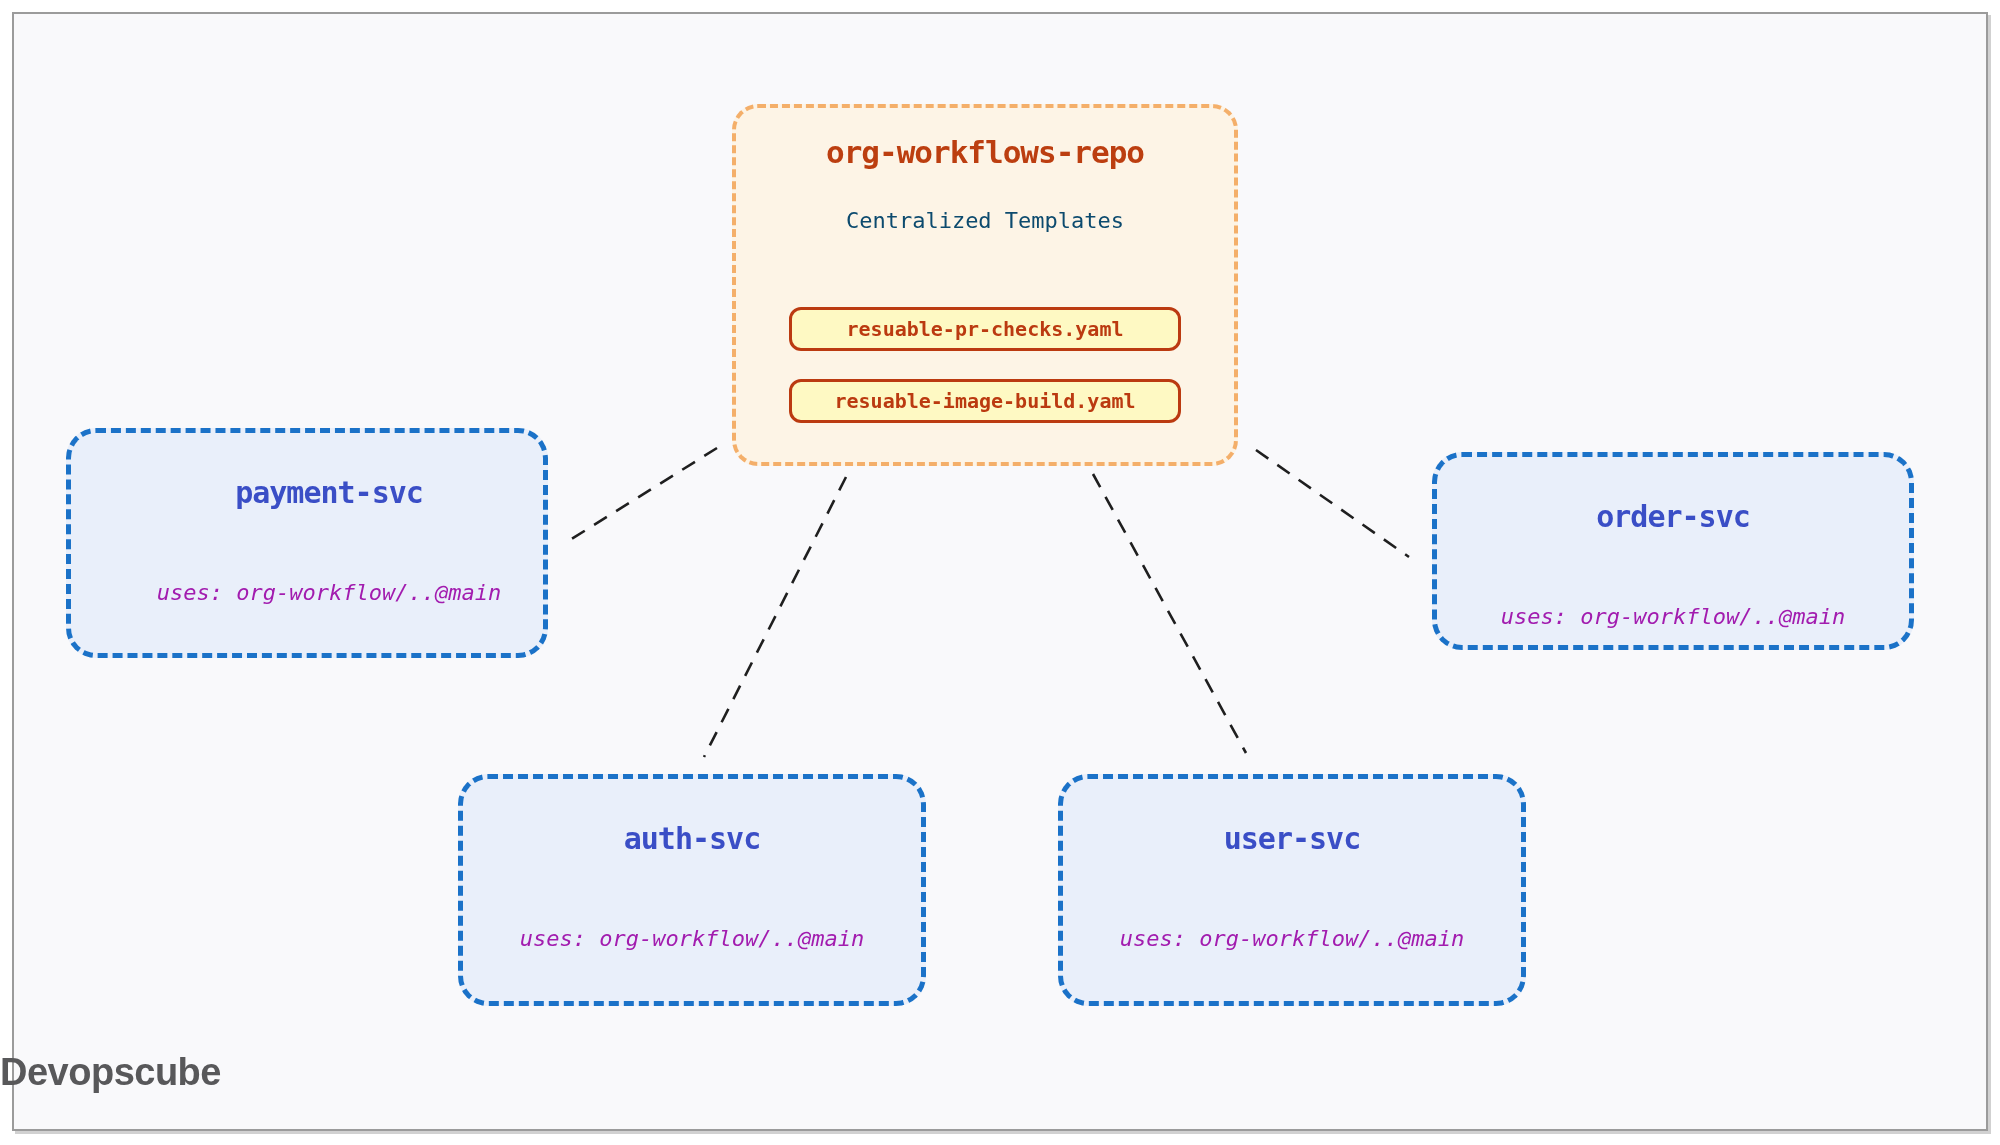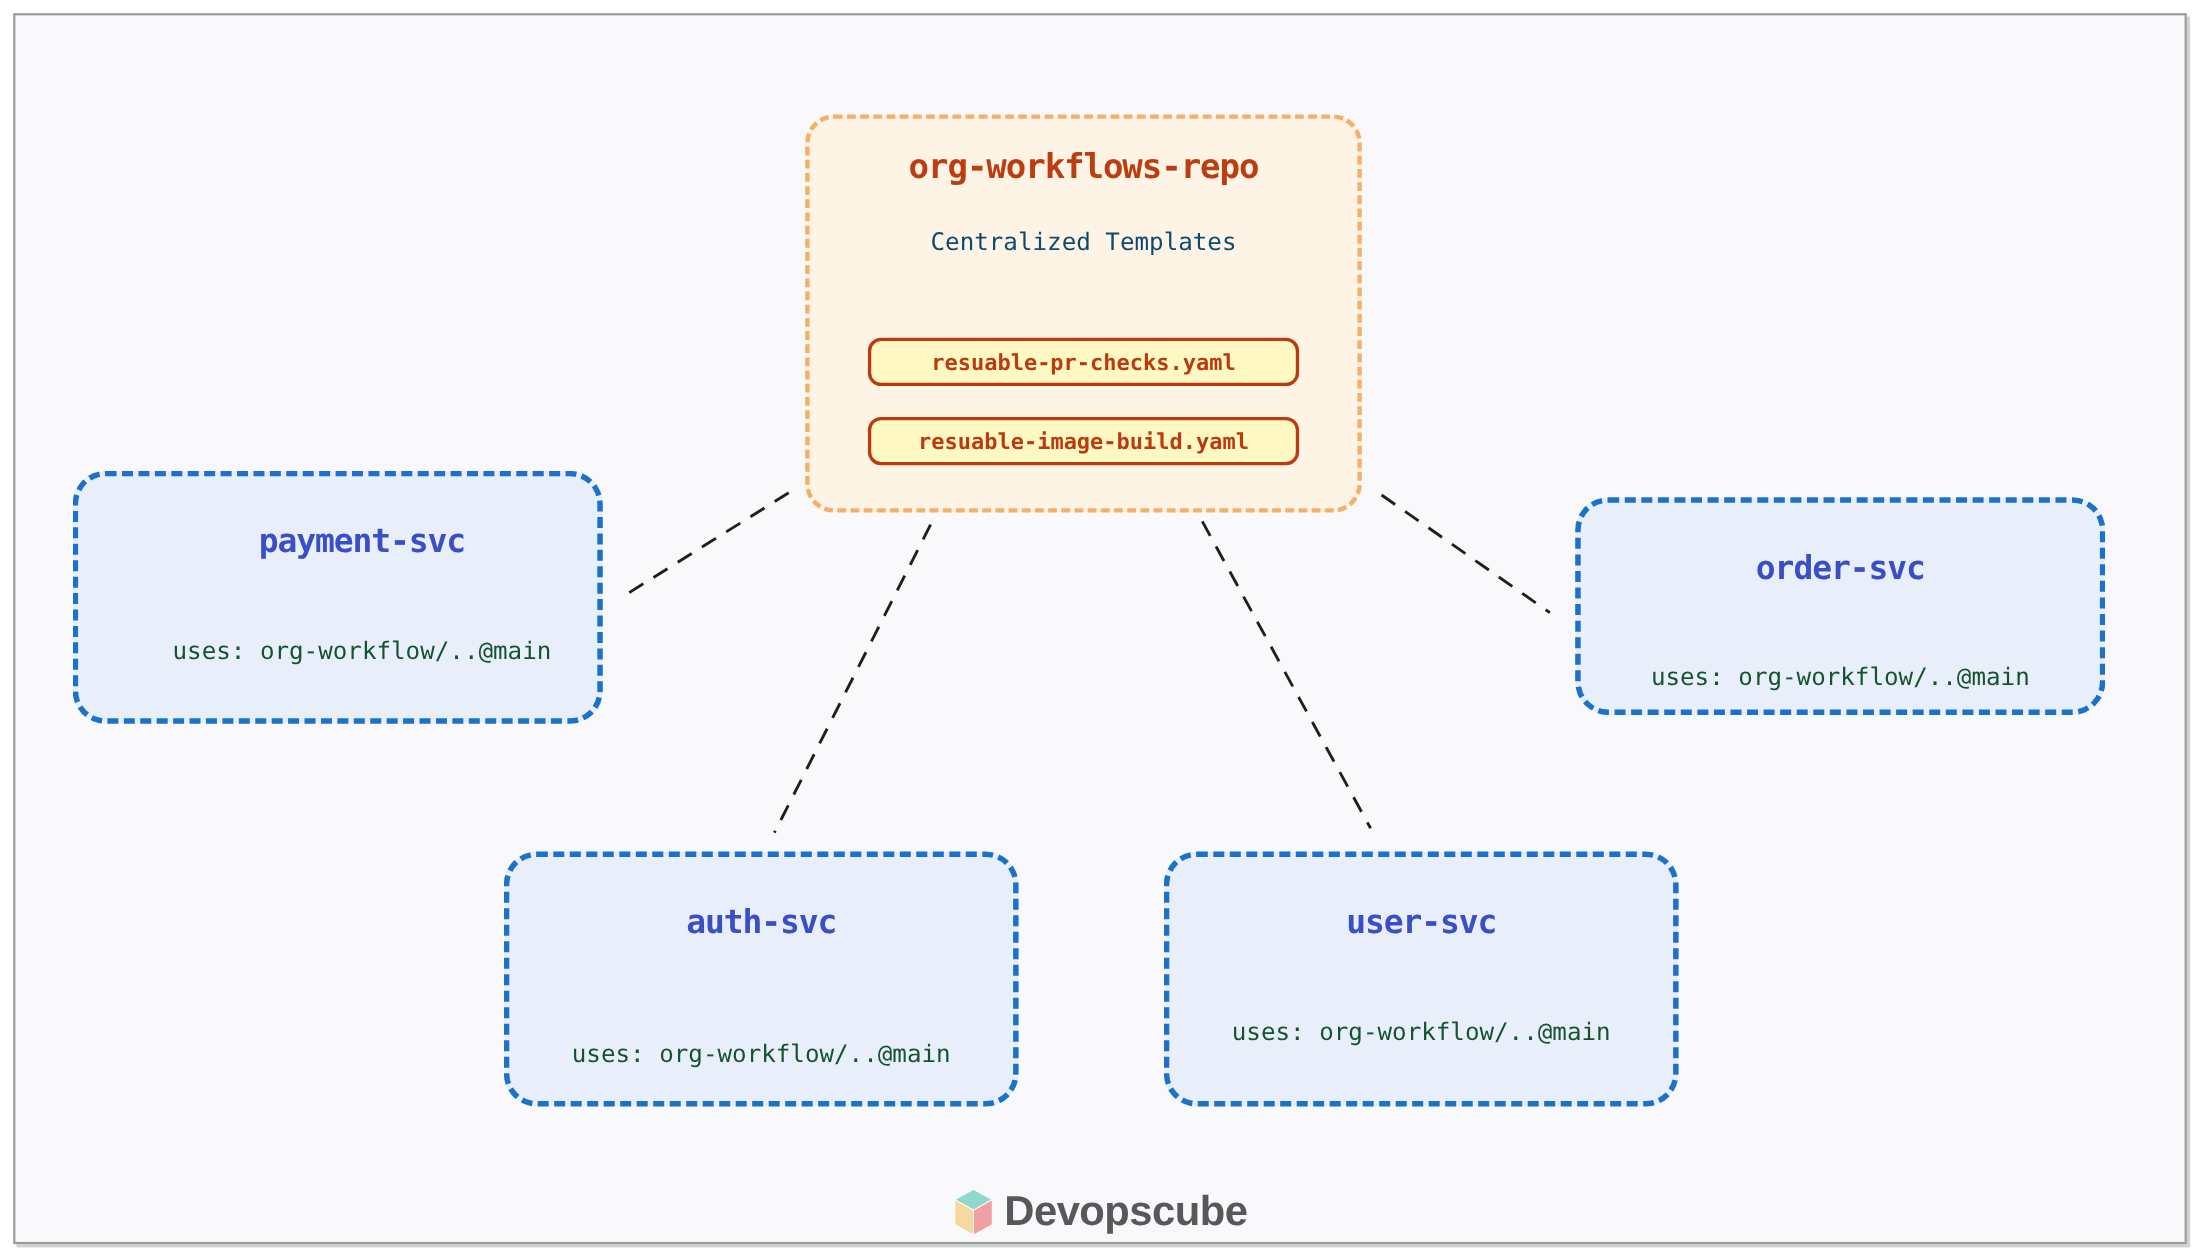--- a/index.html
+++ b/index.html
@@ -75,45 +75,47 @@
   }
   .badge.first { margin-top: 71px; }
   .node.service {
     background: #e9effa;
     border: 5px dashed #1b72c8;
     border-radius: 30px;
     padding-top: 40px;
   }
   .node.payment { left: 66px;   top: 428px; width: 482px; height: 230px; padding-left: 44px; }
   .node.order   { left: 1432px; top: 452px; width: 482px; height: 198px; }
-  .node.auth    { left: 458px;  top: 774px; width: 468px; height: 232px; gap: 20px; }
+  .node.auth    { left: 458px;  top: 774px; width: 468px; height: 232px; }
   .node.user    { left: 1058px; top: 774px; width: 468px; height: 232px; }
   .svc-title {
     font-size: 30px;
     font-weight: bold;
     line-height: 40px;
     color: #3a4ec6;
     letter-spacing: -1px;
   }
   .svc-uses {
     margin-top: 66px;
     font-size: 22px;
     line-height: 28px;
-    color: #14532d;
+    color: #a21caf;
+    font-style: italic;
   }
   .logo {
     position: absolute;
     left: 0; right: 0;
-    top: 1076px;
+    top: 1042px;
     height: 52px;
     display: flex;
-    align-items: center;
+    align-items: flex-start;
     justify-content: center;
     gap: 9px;
     z-index: 2;
+    flex-direction: column;
   }
   .logo-text {
     font-family: "Liberation Sans", sans-serif;
     font-size: 38px;
     font-weight: bold;
     color: #58585a;
     letter-spacing: -0.5px;
   }
 </style>
 </head>

